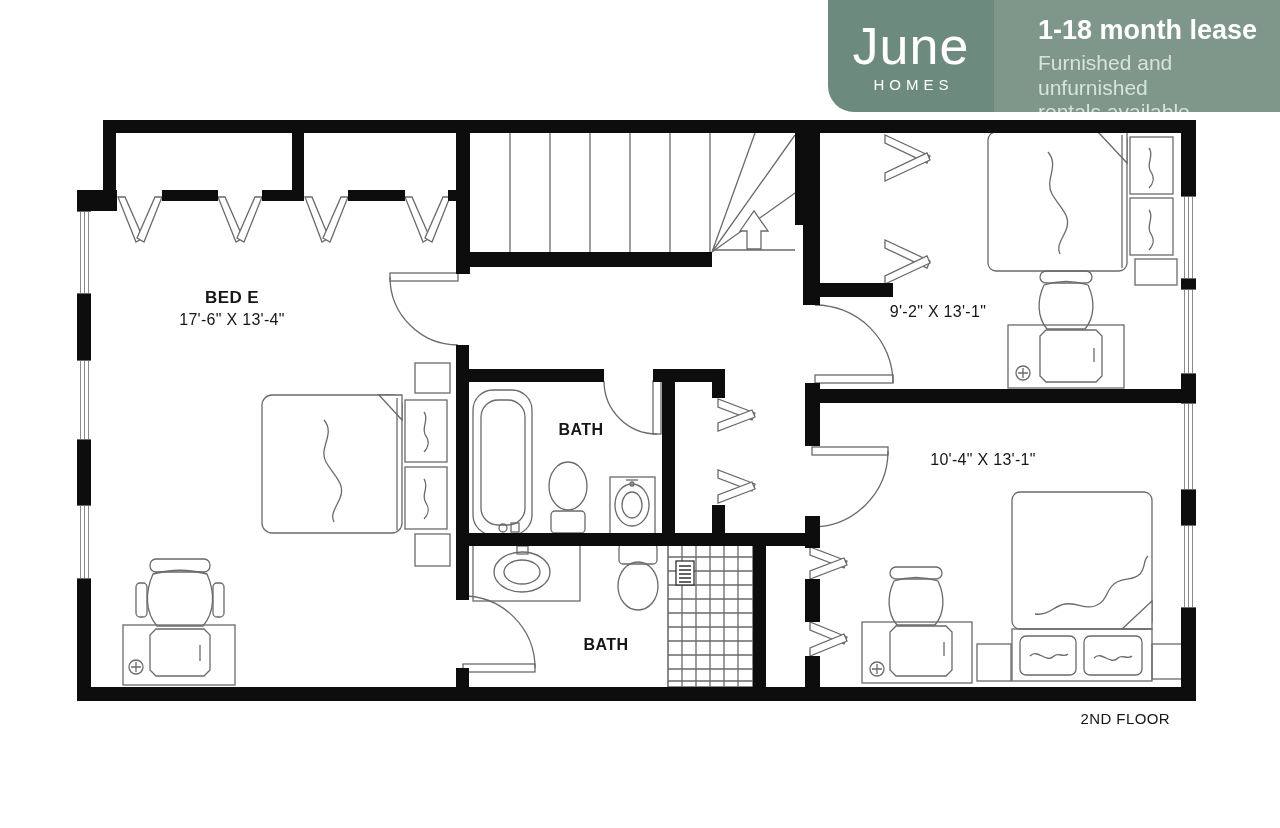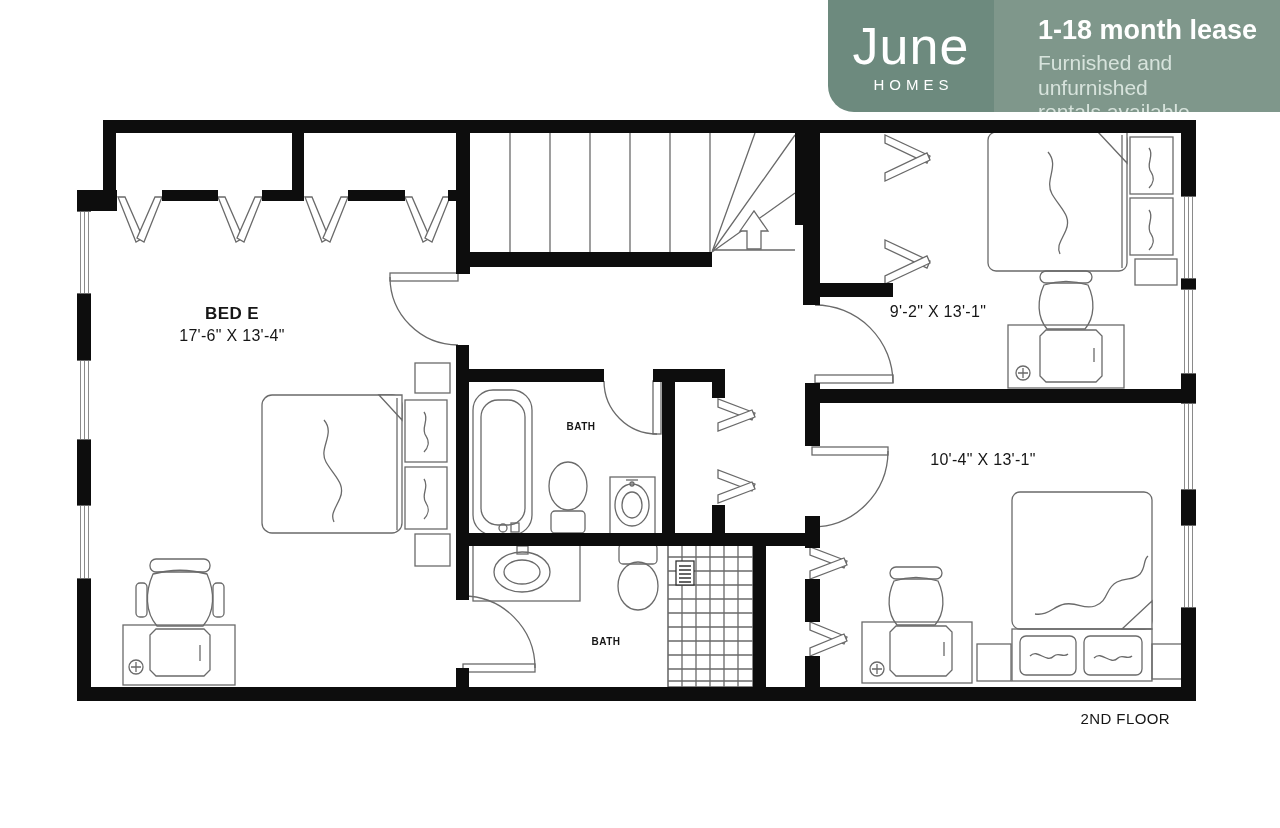--- a/index.html
+++ b/index.html
@@ -13,21 +13,21 @@
     position:absolute; background:#ffffff;
     background-image:repeating-linear-gradient(to right,#ffffff 0,#ffffff 3px,#8a8a8a 3px,#8a8a8a 4px);
     border-top:1px solid #6a6a6a; border-bottom:1px solid #6a6a6a;
   }
   
   #linework { position:absolute; left:0; top:0; }
   
   .room-label { position:absolute; text-align:center; color:#161616; }
   .room-label .nm { font-size:17px; font-weight:bold; letter-spacing:.4px; }
   .room-label .dm { font-size:16px; margin-top:3px; letter-spacing:.3px; }
-  .bath-label { position:absolute; text-align:center; color:#161616; font-size:10px; font-weight:bold; letter-spacing:.5px; }
+  .bath-label { position:absolute; text-align:center; color:#161616; font-size:16px; font-weight:bold; letter-spacing:.5px; }
   #floor-label { position:absolute; left:1018px; top:710px; width:152px; text-align:right;
     font-size:15px; font-weight:normal; color:#161616; letter-spacing:.4px; }
   
   #badge { position:absolute; left:828px; top:0; width:452px; height:112px;
     display:flex; border-radius:0 0 0 26px; overflow:hidden; }
   #badge-left { width:166px; display:flex; flex-direction:column; align-items:center; justify-content:center; }
   #badge-logo { font-size:52px; color:#ffffff; line-height:1; letter-spacing:1px; }
   #badge-logo-sub { font-size:15px; color:#ffffff; letter-spacing:5px; margin-top:4px; padding-left:5px; }
   #badge-right { flex:1; padding:14px 10px 0 9px; }
   #badge-headline { font-size:27px; font-weight:bold; color:#ffffff; line-height:1.2; }
@@ -231,21 +231,21 @@
   <div>
     <div class="winv" style="left:77px;top:211px;width:14px;height:81px"></div>
     <div class="winv" style="left:77px;top:360px;width:14px;height:78px"></div>
     <div class="winv" style="left:77px;top:505px;width:14px;height:72px"></div>
     <div class="winv" style="left:1181px;top:196px;width:15px;height:81px"></div>
     <div class="winv" style="left:1181px;top:289px;width:15px;height:83px"></div>
     <div class="winv" style="left:1181px;top:403px;width:15px;height:85px"></div>
     <div class="winv" style="left:1181px;top:525px;width:15px;height:81px"></div>
   </div>
 
-  <div class="room-label" style="left:112px;top:304px;width:240px">
+  <div class="room-label" style="left:112px;top:288px;width:240px">
     <div class="nm">BED E</div>
     <div class="dm">17'-6" X 13'-4"</div>
   </div>
   <div class="room-label" style="left:818px;top:300px;width:240px">
     <div class="dm">9'-2" X 13'-1"</div>
   </div>
   <div class="room-label" style="left:863px;top:448px;width:240px">
     <div class="dm">10'-4" X 13'-1"</div>
   </div>
   <div class="bath-label" style="left:531px;top:421px;width:100px">BATH</div>

